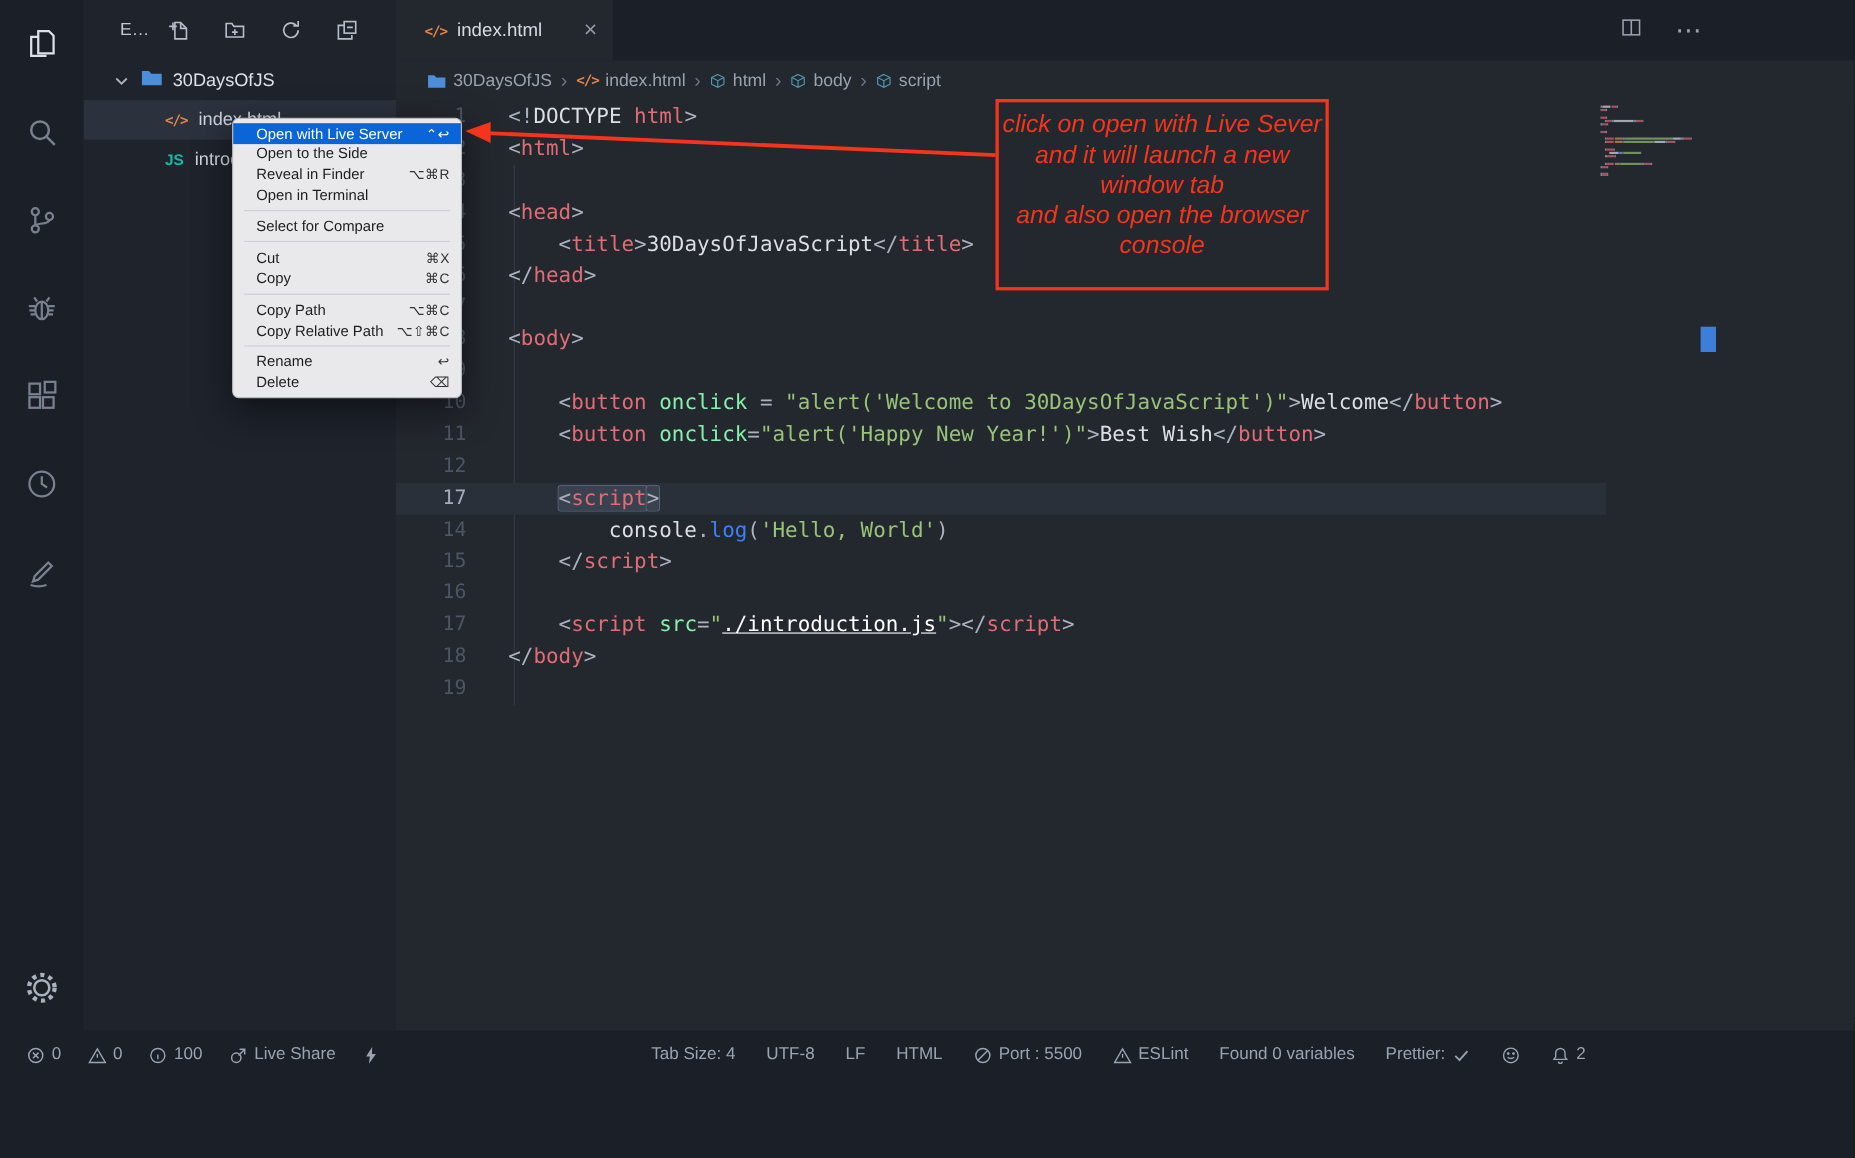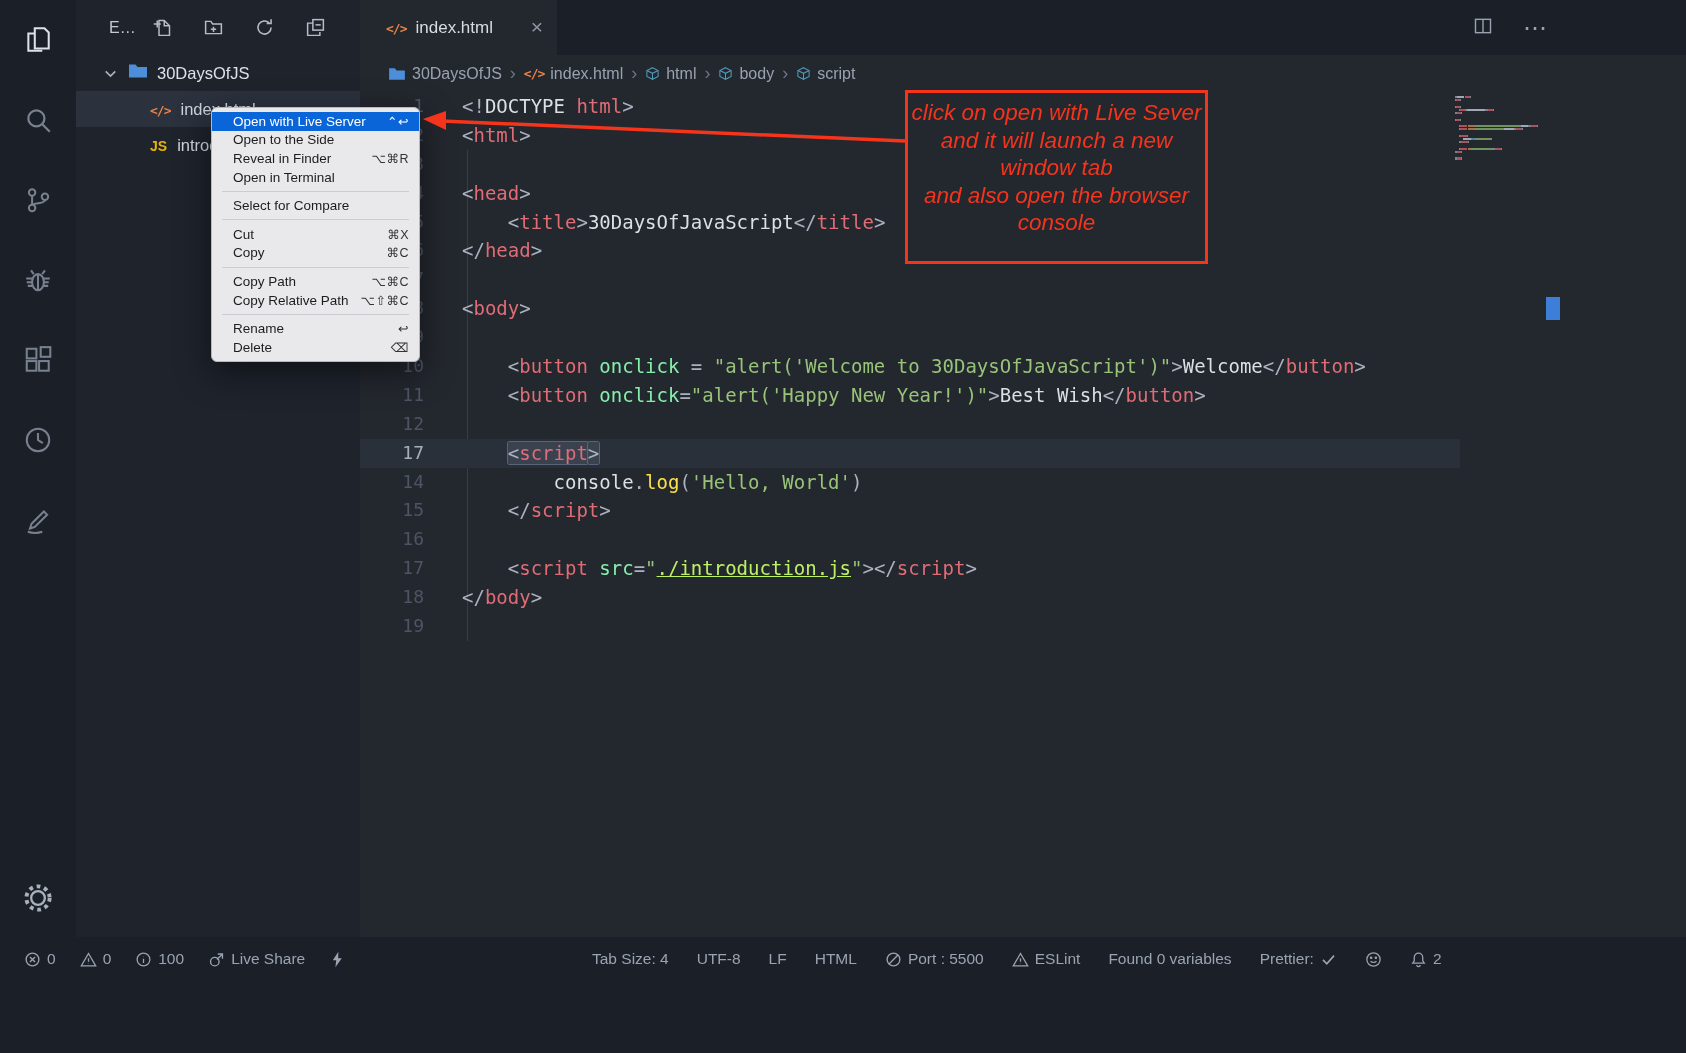--- a/index.html
+++ b/index.html
@@ -27,21 +27,21 @@
   .tree-root .chev{width:17px;height:17px;color:#aab1bd;margin-right:9px;}
   .tree-root .chev svg{width:17px;height:17px;}
   .tree-root .fold svg{width:20px;height:16px;}
   .tree-root .lbl{margin-left:9px;}
   .file-row{position:absolute;left:0;right:0;height:36px;display:flex;align-items:center;
             padding-left:74px;color:#d0d5dd;font-size:16.5px;}
   .file-row.selected{background:#2b313d;}
   .file-row .lbl{margin-left:10px;}
   .glyph{font-weight:bold;}
   .html-glyph{color:#e8844a;font-family:"DejaVu Sans Mono",monospace;font-size:13px;letter-spacing:-1px;}
-  .js-glyph{color:#eab308;font-size:14px;}
+  .js-glyph{color:#14b8a6;font-size:14px;}
 
   
   #editor{position:absolute;left:360px;top:0;right:0;bottom:116px;background:#23272e;}
   #tabbar{position:absolute;top:0;left:0;right:0;height:55px;background:#1b2028;}
   #tab{position:absolute;left:0;top:0;width:197px;height:55px;background:#23272e;display:flex;
        align-items:center;padding-left:26px;color:#d7dbe2;font-size:17px;box-sizing:border-box;}
   #tab .lbl{margin-left:9px;}
   .xglyph{font-size:21px;color:#9098a4;line-height:1;}
   #tab .close{margin-left:auto;margin-right:14px;}
   #tab-actions{position:absolute;left:1113px;top:0;height:55px;display:flex;align-items:center;gap:30px;color:#9aa2b0;}
@@ -58,21 +58,21 @@
   .bc-sep{color:#6d7684;margin:0 8px;font-size:18px;}
 
   #editor-body{position:absolute;top:92px;left:0;right:0;bottom:0;overflow:hidden;}
   .code-line{position:relative;height:28.9px;line-height:28.9px;white-space:pre;padding-left:102px;
              font-family:"DejaVu Sans Mono",monospace;font-size:19px;color:#abb2bf;}
   .code-line .ln{position:absolute;left:0;top:0;width:64px;text-align:right;color:#4d5565;font-size:18px;
                  font-family:"DejaVu Sans Mono",monospace;}
   .code-line.active{background-image:linear-gradient(#2a3039,#2a3039);background-repeat:no-repeat;background-size:1100px 100%;}
   .code-line.active .ln{color:#a6aebc;}
   .t-p{color:#abb2bf;} .t-tag{color:#e06c75;} .t-attr{color:#86efac;} .t-str{color:#98c379;}
-  .t-strlink{color:#bef264;text-decoration:underline;} .t-fn{color:#fde047;} .t-wt{color:#dcdfe4;}
+  .t-strlink{color:#ffffff;text-decoration:underline;} .t-fn{color:#3b82f6;} .t-wt{color:#dcdfe4;}
   .boxed{background:#3a4250;box-shadow:0 0 0 1px #59647a;border-radius:2px;}
   #indent-guide{position:absolute;left:107px;top:58px;width:1px;height:491px;background:#363c48;}
 
   #minimap{position:absolute;left:1095px;top:4px;width:88px;}
   .mm-line{height:2.1px;margin-bottom:1.15px;display:flex;}
   .mm-seg{height:100%;opacity:.85;}
   .mb-p{background:#8a93a5;} .mb-tag{background:#c05b66;} .mb-attr{background:#b5824f;}
   .mb-str{background:#7fa566;} .mb-strlink{background:#7fa566;} .mb-fn{background:#5b8fbf;}
   .mb-wt{background:#b8bfc9;} .mb-sp{background:transparent;}
   #overview-mark{position:absolute;left:1186px;top:205px;width:14px;height:23px;background:#3d7ed9;}

